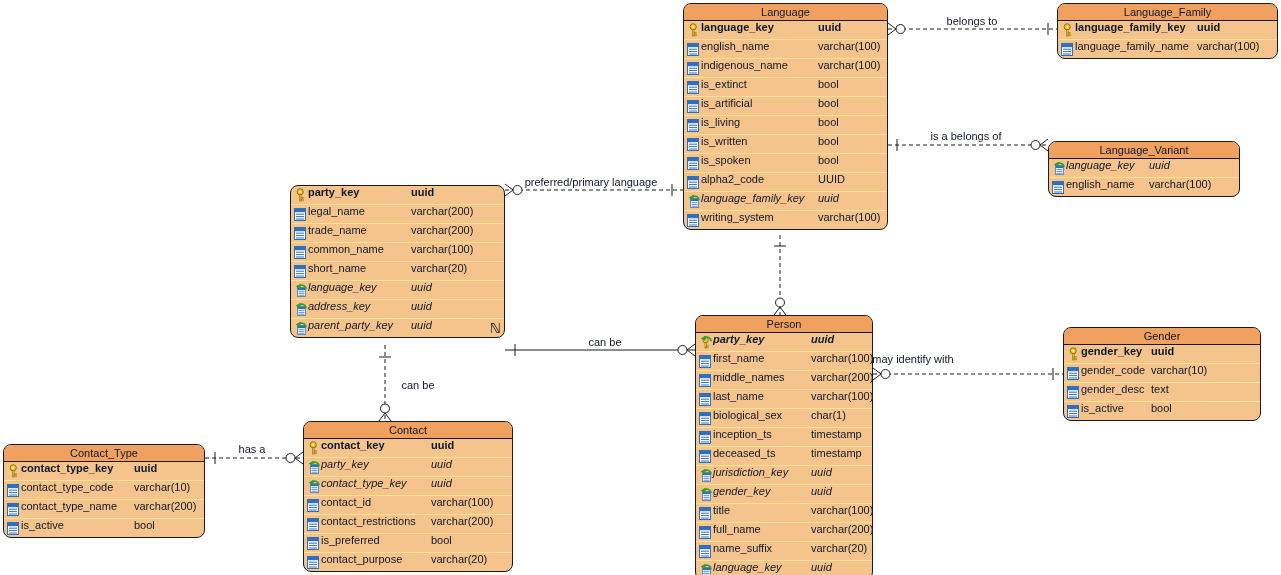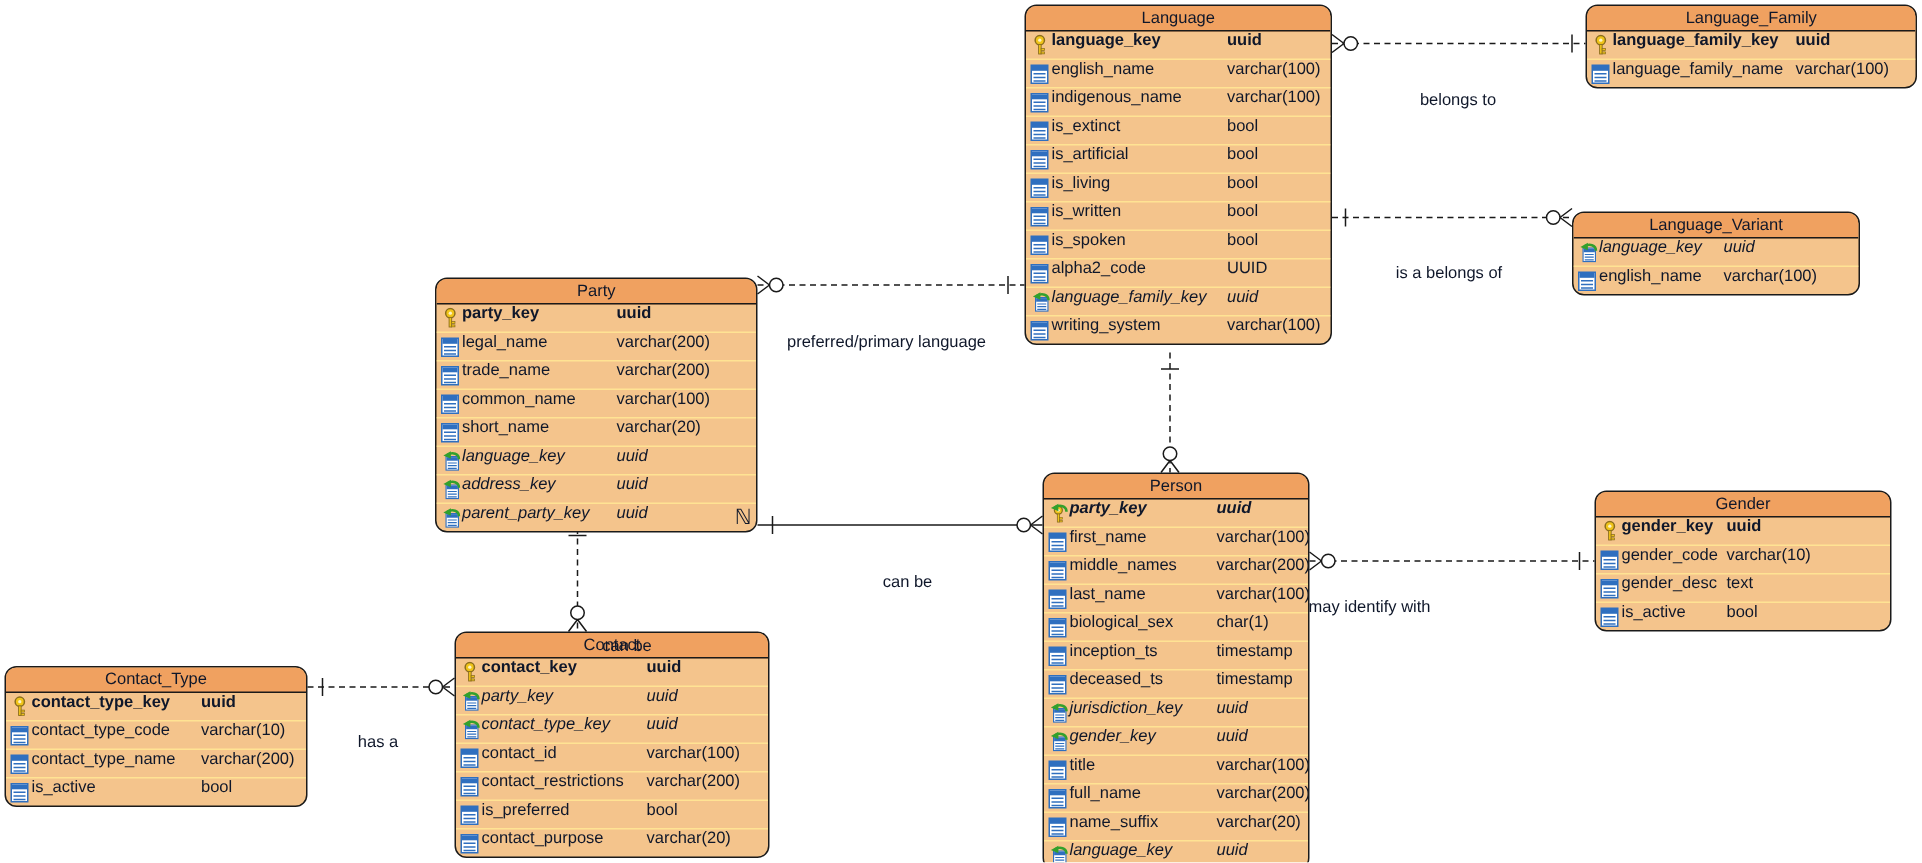--- a/index.html
+++ b/index.html
@@ -11,21 +11,21 @@
   .tbl-title{height:16px;line-height:16px;text-align:center;font-size:11px;
        background:var(--header);border-bottom:1px solid var(--border);}
   .row{height:18px;display:flex;position:relative;font-size:11px;}
   .row + .row{border-top:1px solid var(--rowline);}
   .icon{width:17px;display:flex;justify-content:center;align-items:center;flex:0 0 17px;}
   .fname{white-space:nowrap;}
   .ftype{position:absolute;white-space:nowrap;}
   .b{font-weight:bold;}
   .i{font-style:italic;}
   .marker{position:absolute;right:3px;top:0;font-size:14px;line-height:18px;font-family:"DejaVu Sans",sans-serif;}
-  .rel-label{position:absolute;font-size:11px;white-space:nowrap;transform:translateX(-50%);margin-top:46px;}
+  .rel-label{position:absolute;font-size:11px;white-space:nowrap;transform:translateX(-50%);}
 </style>
 </head>
 <body>
 
 <div id="canvas">
   <svg id="rels" width="1281" height="575">
       <g>
         <path d="M888 29 L1057 29" stroke="#1A1A1A" stroke-width="1" fill="none" stroke-dasharray="4,3"></path>
         <line x1="1048" y1="23" x2="1048" y2="35" stroke="#1A1A1A"></line>
         <path d="M896 29 L888 23 M896 29 L888 35" stroke="#1A1A1A" fill="none"></path>
@@ -307,21 +307,20 @@
                 <line x1="2" y1="8.6" x2="10" y2="8.6" stroke="#2F6FBF"></line>
                 <line x1="2" y1="11" x2="10" y2="11" stroke="#2F6FBF"></line>
               </g>
             </svg>
           </span>
           <span class="fname">english_name</span>
           <span class="ftype" style="left: 100px;">varchar(100)</span>
         </div>
       </div>
       <div class="tbl" style="left: 290px; top: 185px; width: 215px;">
-        <div class="tbl-title">Party</div>
         <div class="row">
           <span class="icon">
             <svg width="14" height="15" viewBox="0 0 14 15">
               <g transform="translate(3,0) scale(1)">
                 <circle cx="4.2" cy="3.8" r="3.1" fill="#F0C419" stroke="#8A6D1D"></circle>
                 <circle cx="4.2" cy="3.8" r="1.1" fill="#FDF3C9"></circle>
                 <rect x="3.4" y="6.6" width="1.7" height="6.4" fill="#F0C419" stroke="#8A6D1D" stroke-width="0.6"></rect>
                 <rect x="5.1" y="9.4" width="2.2" height="1.3" fill="#F0C419" stroke="#8A6D1D" stroke-width="0.5"></rect>
                 <rect x="5.1" y="11.6" width="2.2" height="1.3" fill="#F0C419" stroke="#8A6D1D" stroke-width="0.5"></rect>
               </g>

